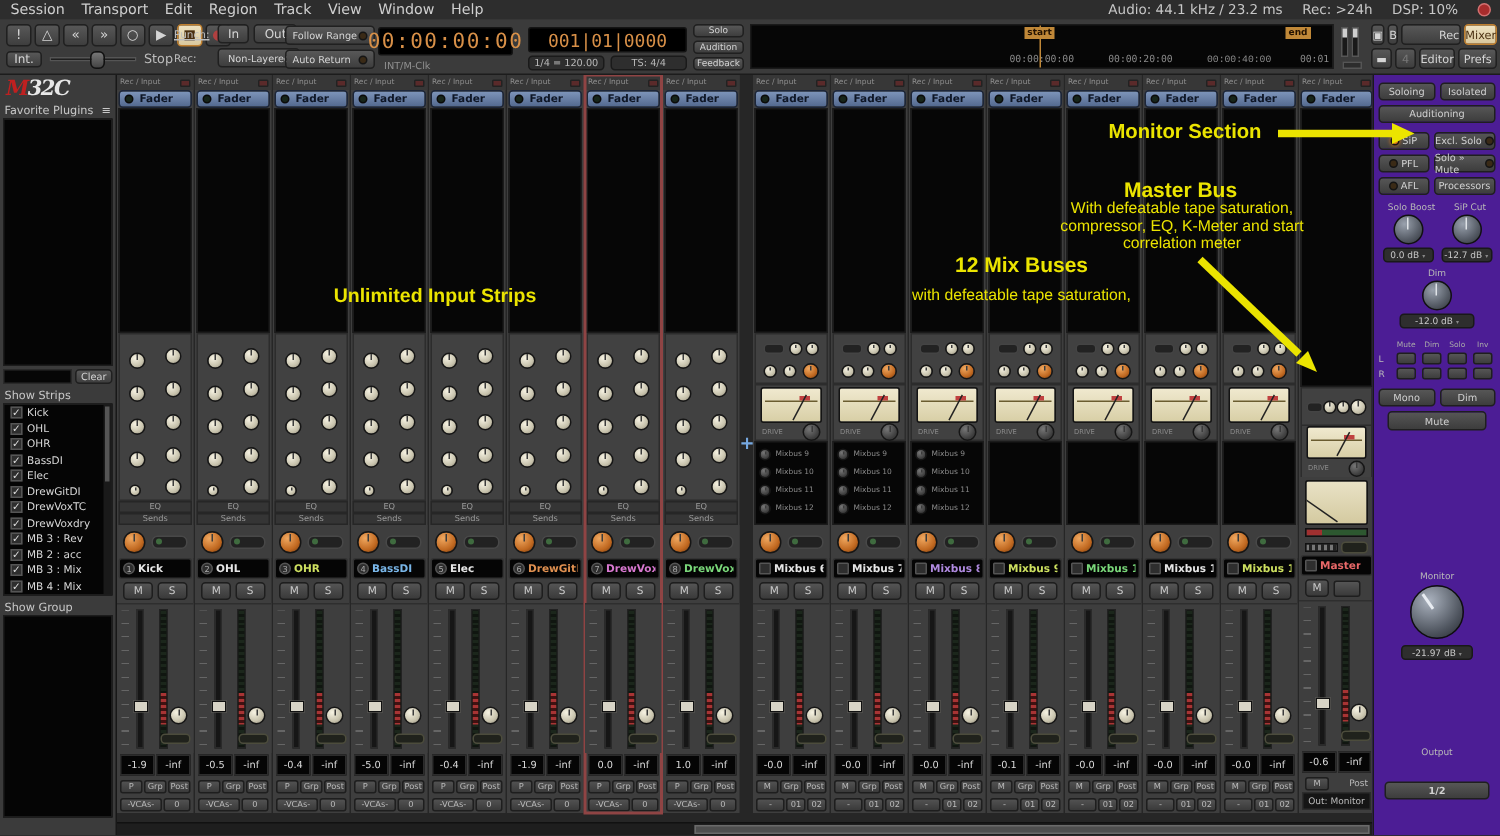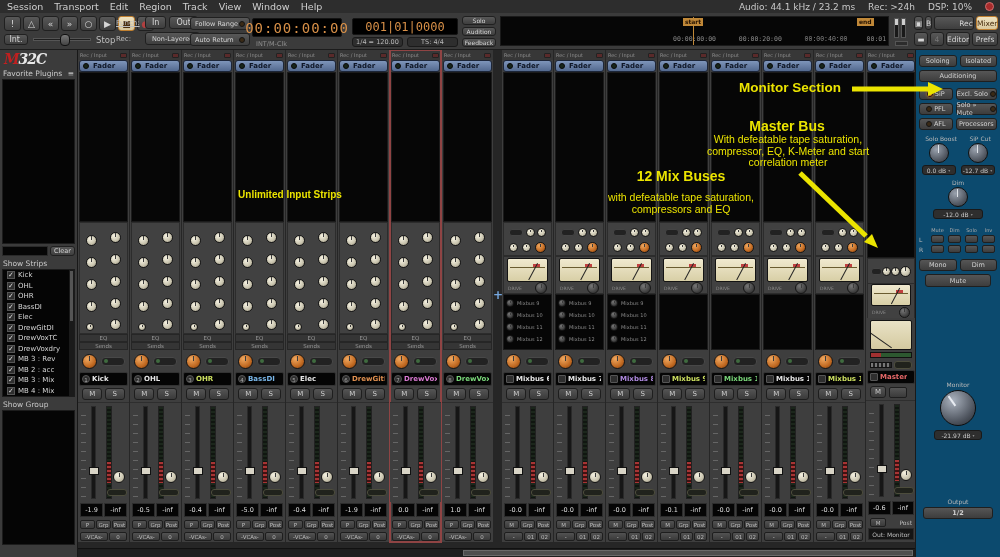--- a/index.html
+++ b/index.html
@@ -189,21 +189,21 @@
   .m-mrow .blank { width:18px; height:11px; background:linear-gradient(#555,#3a3a3a); border:1px solid #1e1e1e; border-radius:2px;}
   .m-post { height:12px; display:flex; justify-content:space-between; align-items:center; padding:0 4px;
             font-size:6px; color:#bbb; }
   .m-out { height:12px; margin:0 2px; background:#151515; border:1px solid #2c2c2c; font-size:6px; color:#bdbdbd;
            text-align:center; line-height:11px; }
 
   #hscroll { position:absolute; left:0; bottom:0; width:837px; height:9px; background:#1e1e1e; border-top:1px solid #111; }
   #hthumb { position:absolute; left:46%; right:2px; top:1px; bottom:1px; background:#4e4e4e; border:1px solid #6a6a6a; }
 
   
-  #monitor { position:absolute; left:915px; top:50px; width:85px; height:507px; background:#0c4a6e;
+  #monitor { position:absolute; left:915px; top:50px; width:85px; height:507px; background:#4c1d95;
              border-left:1px solid #1a1a1a; padding:5px 3px 0; }
   .mon-row { display:flex; gap:3px; margin-bottom:3px; }
   .mon-btn { flex:1; height:12px; background:linear-gradient(#565656,#3d3d3d); border:1px solid #1f1f1f;
              border-radius:3px; font-size:6.5px; color:#d0d0d0; display:flex; align-items:center;
              justify-content:center; gap:2px; }
   .mon-lblrow { display:flex; justify-content:space-around; font-size:6px; color:#b8b8b8; margin:5px 0 1px; }
   .mon-knobrow { display:flex; justify-content:space-around; align-items:center; }
   .mknob { width:20px; height:20px; border-radius:50%;
            background:radial-gradient(circle at 35% 30%, #9aa2ae, #565c66 60%, #2e3238 100%); border:1px solid #111;
            position:relative; }
@@ -1819,30 +1819,29 @@
     </div>
     <div class="mon-row" style="padding:0 6px;">
       <span class="mon-btn" style="height:13px;">Mute</span>
     </div>
     <div class="mon-center" style="margin-top:94px;">Monitor</div>
     <div class="bigknob"></div>
     <div class="mon-pillrow" style="margin-top:4px;">
         <span class="mon-pill" style="min-width:48px;">-21.97 dB</span>
       </div>
     <div class="mon-center" style="margin-top:58px;">Output</div>
-    <div class="mon-row" style="padding:0 4px;margin-top:2px;font-weight:bold;">
+    <div class="mon-row" style="padding:0 4px;margin-top:16px;font-weight:bold;">
       <span class="mon-btn">1/2</span>
     </div>
   </div>
 
-  <div class="ann title" style="left:205px;top:189px;width:170px;font-size:10px;">Unlimited Input Strips</div>
+  <div class="ann title" style="left:205px;top:189px;width:170px;font-size:13px;">Unlimited Input Strips</div>
   <div class="ann title" style="left:601px;top:168px;width:160px;font-size:14px;">12 Mix Buses</div>
   <div class="ann" style="left:581px;top:191px;width:200px;font-size:10.5px;line-height:12px;">
     <div>with defeatable tape saturation,</div>
-    <div>compressors and EQ</div>
   </div>
   <div class="ann title" style="left:707px;top:118px;width:160px;font-size:14px;">Master Bus</div>
   <div class="ann" style="left:688px;top:134px;width:200px;font-size:10.5px;line-height:11.5px;">
     <div>With defeatable tape saturation,</div>
     <div>compressor, EQ, K-Meter and start</div>
     <div>correlation meter</div>
   </div>
   <div class="ann title" style="left:710px;top:80px;width:160px;font-size:13.5px;">Monitor Section</div>
   <svg id="overlay">
     <line x1="852" y1="89" x2="928" y2="89" stroke="#ebe400" stroke-width="5"></line>

